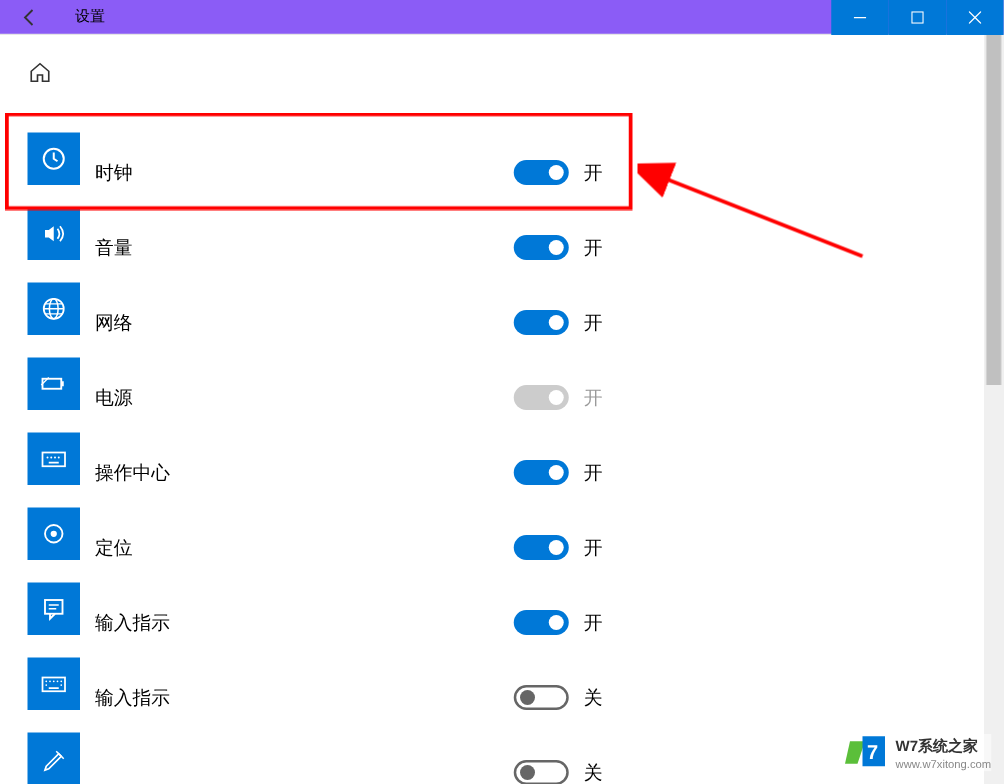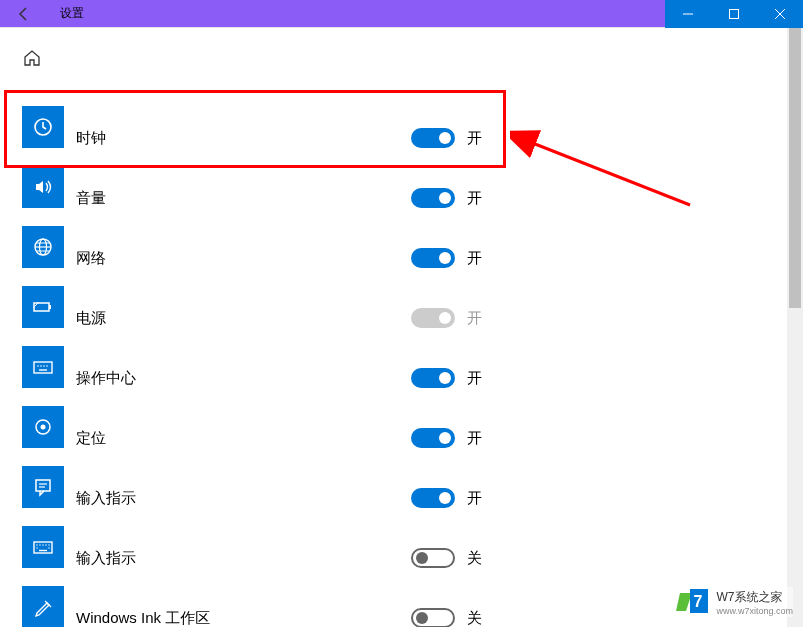--- a/index.html
+++ b/index.html
@@ -349,21 +349,20 @@
           <span class="toggle-label">关</span>
         </div>
       </div>
       <div class="row">
         <div class="icon-box">
           <svg width="22" height="22" viewBox="0 0 22 22">
             <path d="M5 17 L15 7 L17 9 L7 19 L4 20 L5 17 Z" stroke="#fff" stroke-width="1.4" fill="none"></path>
             <line x1="13" y1="5" x2="19" y2="11" stroke="#fff" stroke-width="1.2"></line>
           </svg>
         </div>
-        <span class="item-label">Windows Ink 工作区</span>
         <div class="toggle-area">
           <div class="toggle off-outline">
             <div class="knob"></div>
           </div>
           <span class="toggle-label">关</span>
         </div>
       </div>
     </div>
 </div>
 
@@ -383,16 +382,16 @@
 
 <div class="watermark">
   <div class="watermark-logo">
     <svg width="40" height="30" viewBox="0 0 40 30">
       <polygon points="8,6 20,6 14,24 4,24" fill="#5bbf3a"></polygon>
       <polygon points="18,2 36,2 36,26 18,26" fill="#0078d7"></polygon>
       <text x="26" y="20" font-size="16" fill="#fff" font-weight="bold" text-anchor="middle">7</text>
     </svg>
   </div>
   <div>
-    <div style="font-weight:normal;">W7系统之家</div>
+    <div style="font-weight:bold;">W7系统之家</div>
     <div style="font-size:9px;color:#888;text-align:center;">www.w7xitong.com</div>
   </div>
 </div>
 
 </body></html>

